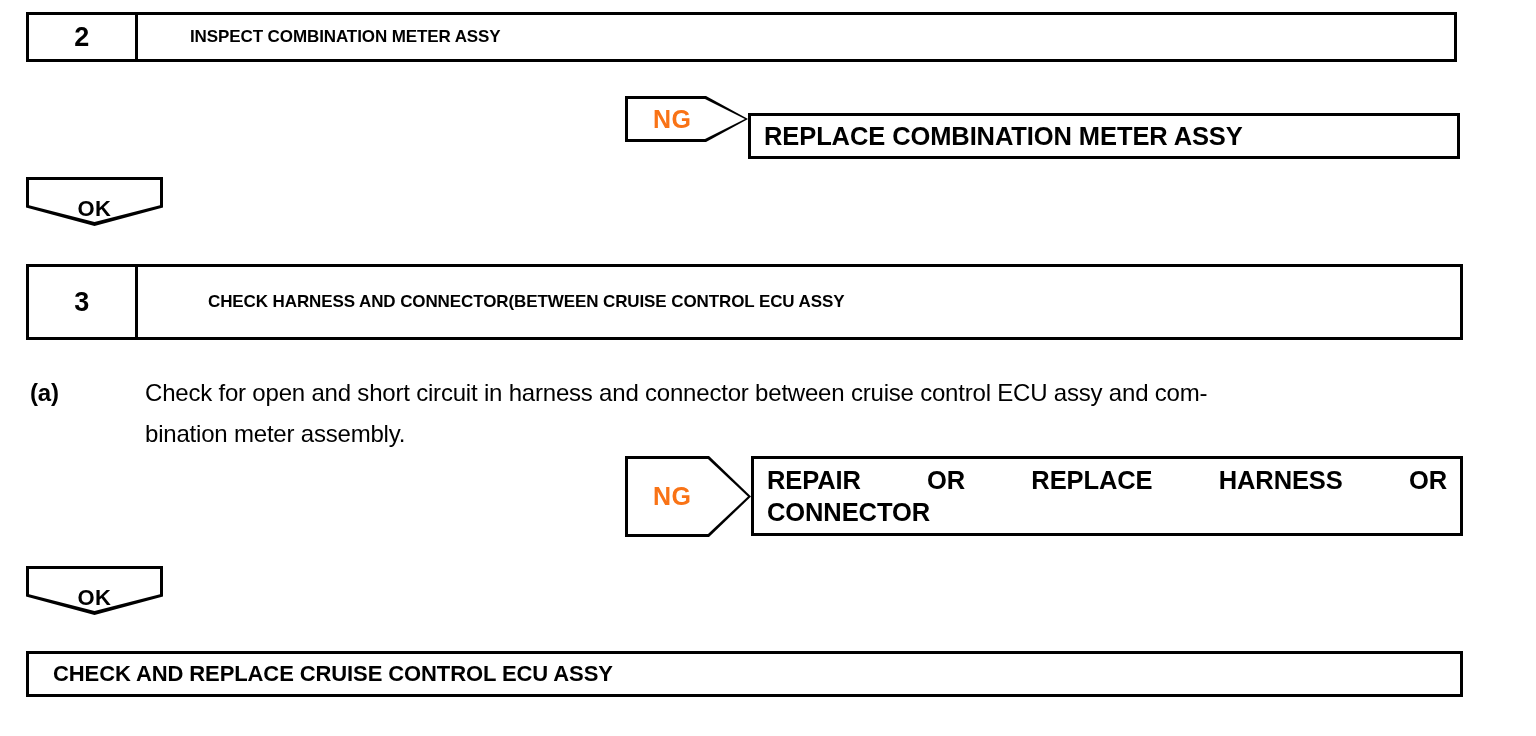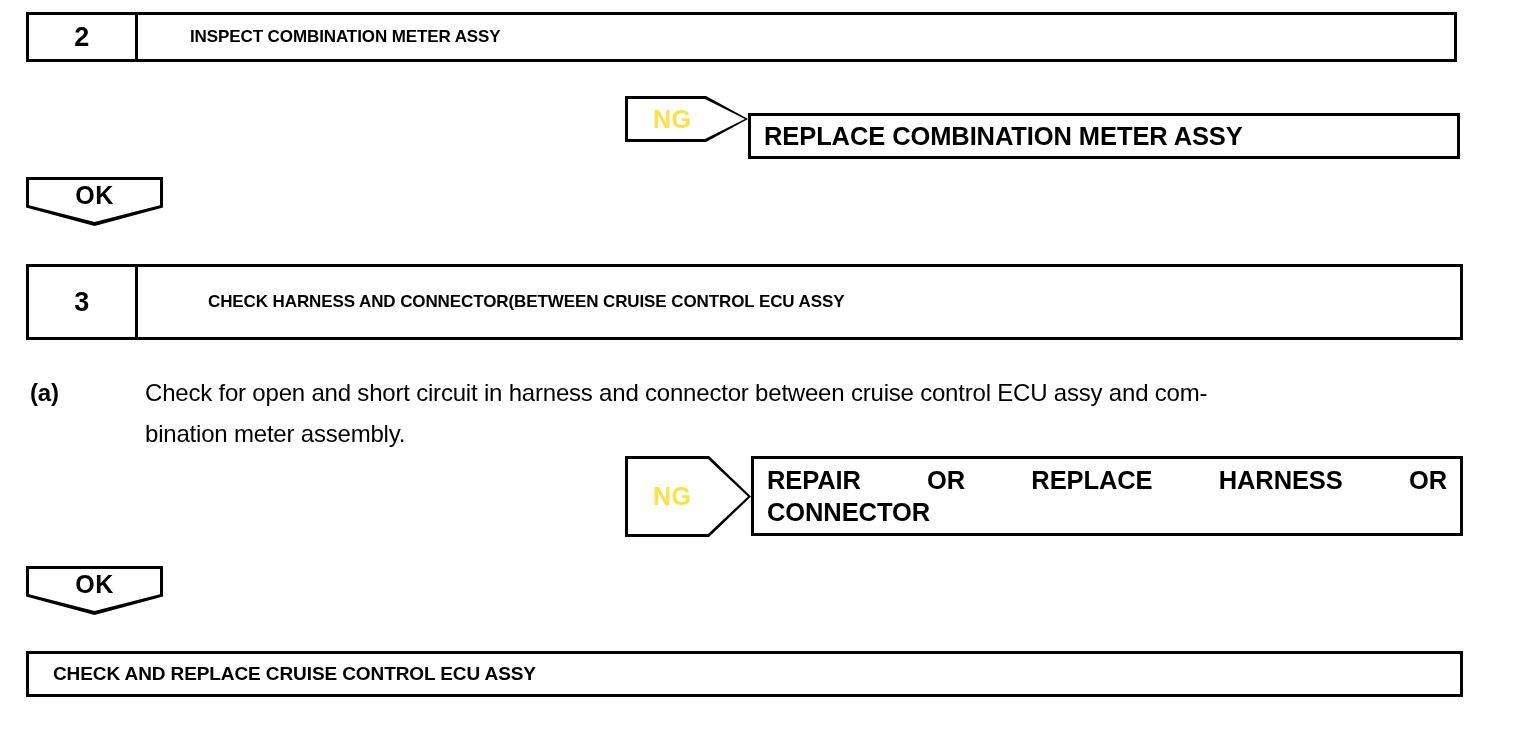--- a/index.html
+++ b/index.html
@@ -71,21 +71,21 @@
     position: relative;
     box-sizing: border-box;
     background: #000;
     display: flex;
     align-items: center;
     justify-content: flex-start;
     padding-left: 28px;
     font-size: 25px;
     font-weight: bold;
     letter-spacing: 0.5px;
-    color: #fde047;
+    color: #f97316;
     clip-path: polygon(0 0, calc(100% - 42px) 0, 100% 50%, calc(100% - 42px) 100%, 0 100%);
   }
   .ng-tag .ng-inner {
     position: absolute;
     left: 3px; top: 3px; right: 3px; bottom: 3px;
     background: #fff;
     clip-path: polygon(0 0, calc(100% - 40px) 0, 100% 50%, calc(100% - 40px) 100%, 0 100%);
   }
   .ng-tag .ng-label {
     position: relative;
@@ -127,24 +127,24 @@
   }
   .ok-tag .ok-inner {
     position: absolute;
     left: 3px; top: 3px; right: 3px; bottom: 4px;
     background: #fff;
     clip-path: polygon(0 0, 100% 0, 100% 60%, 50% 100%, 0 60%);
   }
   .ok-tag .ok-label {
     position: relative;
     z-index: 2;
-    font-size: 25px;
+    font-size: 22px;
     font-weight: bold;
     letter-spacing: 0.5px;
-    padding-top: 4px;
+    padding-top: 19px;
   }
 
   
   .body-para {
     position: absolute;
     font-size: 24px;
     font-weight: normal;
     line-height: 1.72;
     letter-spacing: -0.2px;
   }
@@ -162,21 +162,21 @@
 
   
   .final-box {
     position: absolute;
     box-sizing: border-box;
     border: 3px solid #000;
     background: #fff;
     display: flex;
     align-items: center;
     padding-left: 24px;
-    font-size: 19px;
+    font-size: 22px;
     font-weight: bold;
     letter-spacing: -0.1px;
   }
 </style>
 </head>
 <body>
 
 <div class="canvas">
 
   <div class="step-box" style="left:26px; top:12px; width:1431px; height:50px;">

